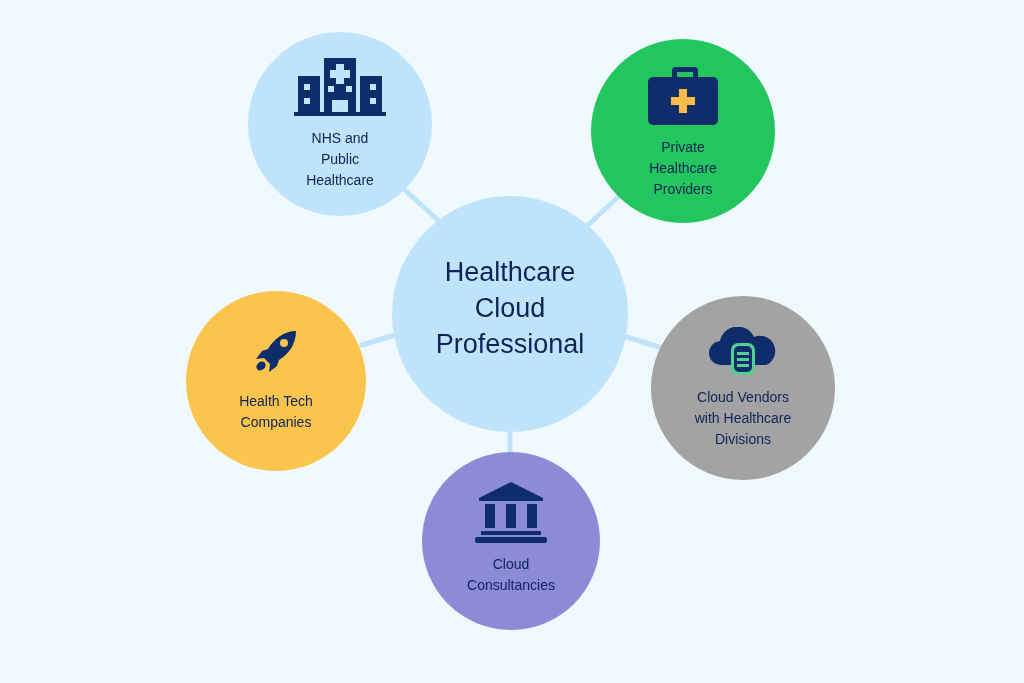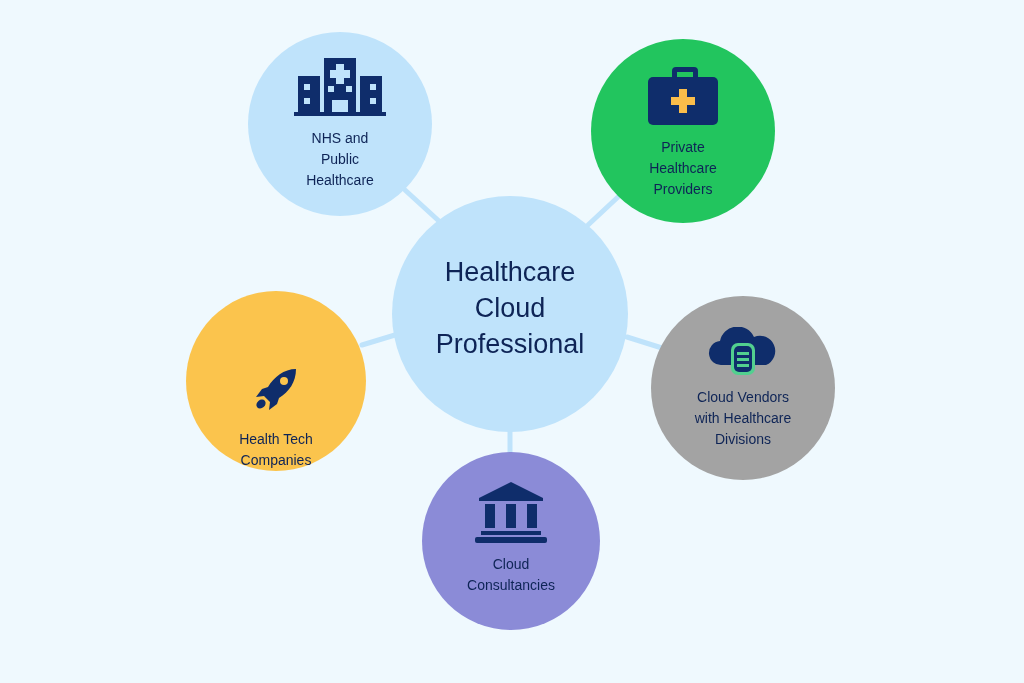--- a/index.html
+++ b/index.html
@@ -92,21 +92,21 @@
       <rect x="10" y="24" width="10" height="24" fill="#0f2d6b"></rect>
       <rect x="31" y="24" width="10" height="24" fill="#0f2d6b"></rect>
       <rect x="52" y="24" width="10" height="24" fill="#0f2d6b"></rect>
       <rect x="6" y="51" width="60" height="4" fill="#0f2d6b"></rect>
       <rect x="0" y="57" width="72" height="6" rx="2" fill="#0f2d6b"></rect>
     </svg>
     <div class="label">Cloud
 Consultancies</div>
   </div>
 
-  <div class="node" style="left:186px; top:291px; width:180px; height:180px; background:#fbc44d;justify-content:flex-end;">
+  <div class="node" style="left:186px; top:291px; width:180px; height:180px; background:#fbc44d;">
     <svg class="icon" width="48" height="46" viewBox="0 0 48 46" style="margin-bottom:16px;">
       <path d="M44 2C32 2 22 10 16 20l-6 2-6 8 8-1 6 6-1 8 8-6 2-6C37 25 44 15 44 2z" fill="#0f2d6b"></path>
       <circle cx="32" cy="14" r="4" fill="#fbc44d"></circle>
       <ellipse cx="9" cy="37" rx="5" ry="4" transform="rotate(-40 9 37)" fill="#0f2d6b"></ellipse>
     </svg>
     <div class="label">Health Tech
 Companies</div>
   </div>
 </div>
 

